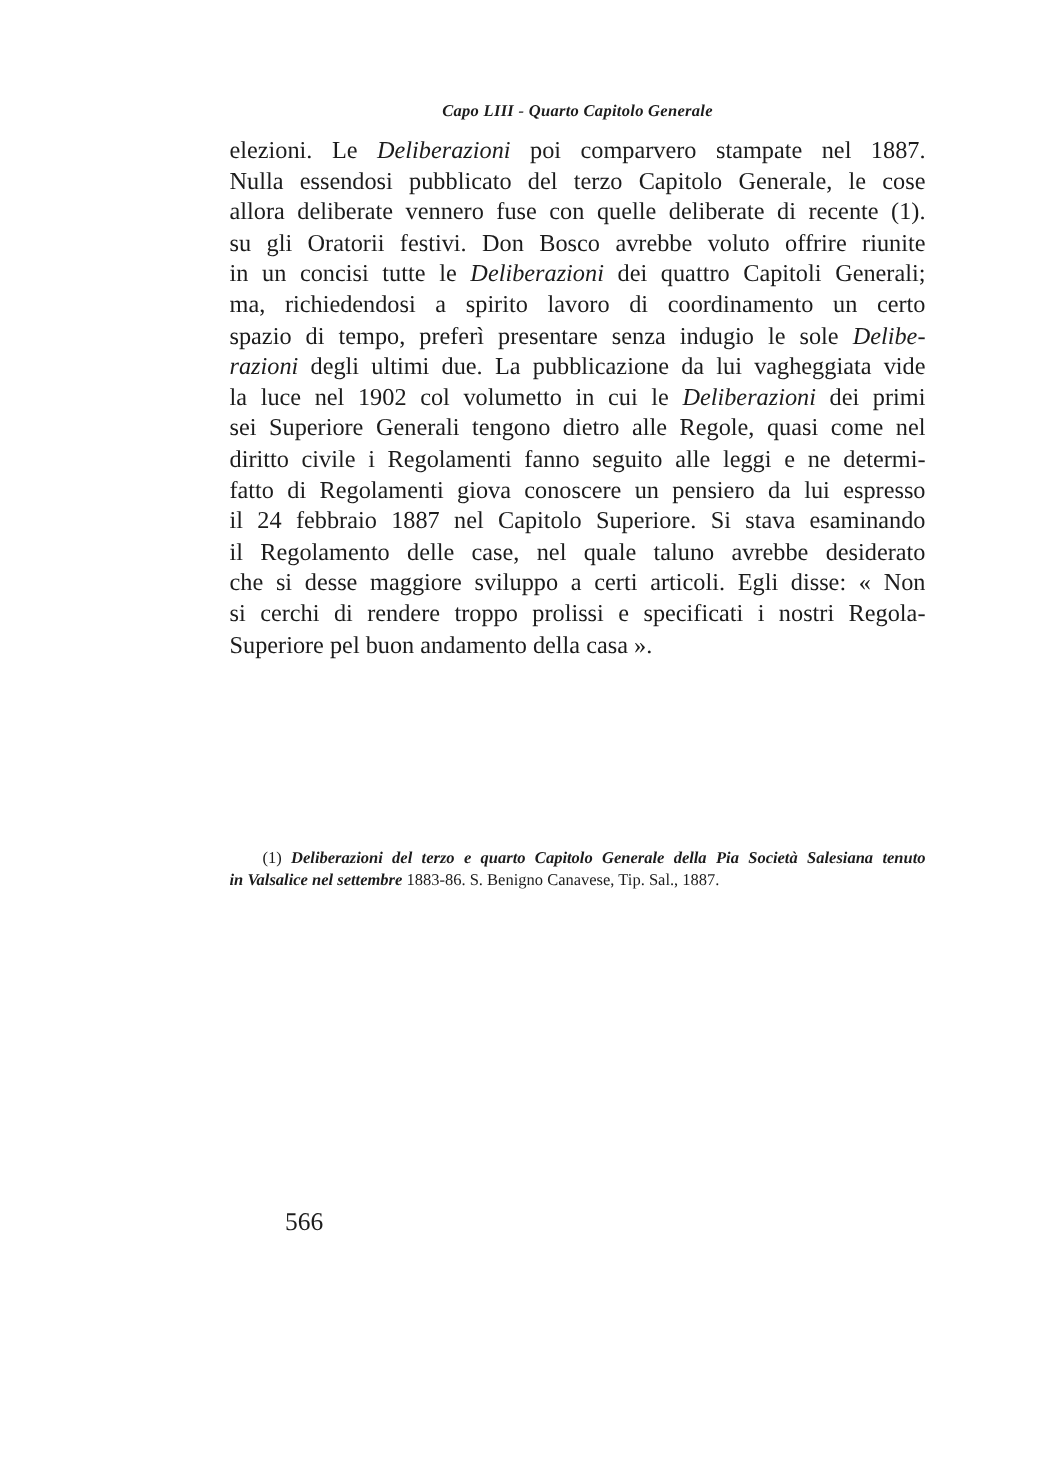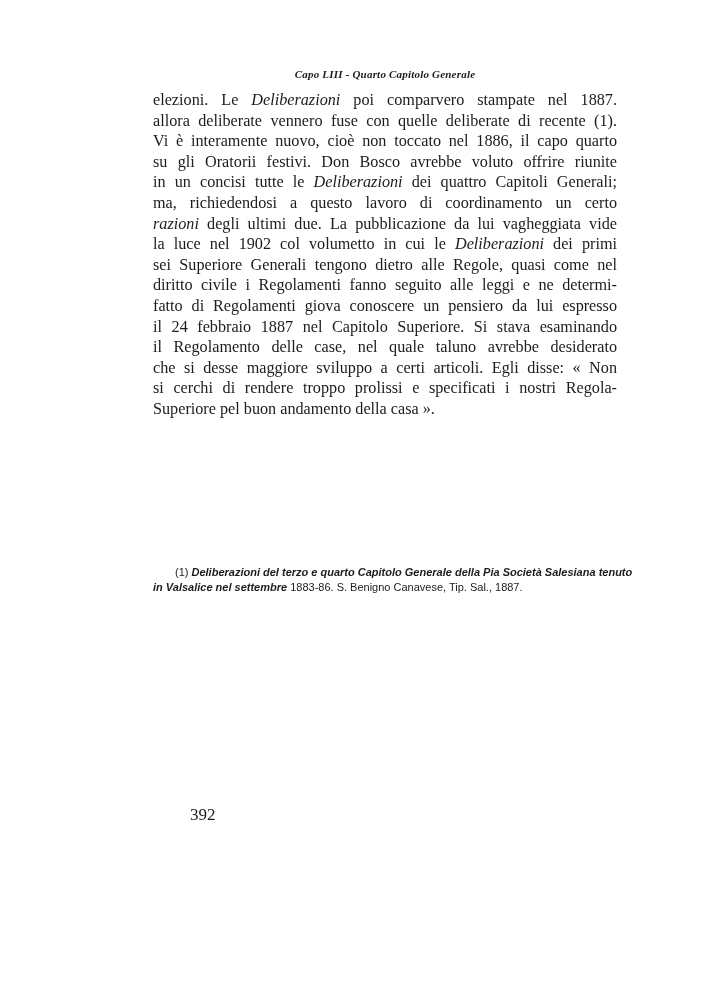--- a/index.html
+++ b/index.html
@@ -3,51 +3,52 @@
   <meta charset="utf-8">
   <style>
     html, body { margin:0; padding:0; background:#ffffff; }
     body { width:707px; height:984px; position:relative; overflow:hidden; font-family:"DejaVu Serif", "Liberation Serif", serif; color:#1c1c1c; }
     .page { position:absolute; left:0; top:0; width:707px; height:984px; background:#ffffff; }
     .running-head { position:absolute; top:68px; left:153px; width:464px; text-align:center; font-family:"Liberation Serif", serif; font-style:italic; font-weight:bold; font-size:11px; letter-spacing:0.2px; }
     .body-text { position:absolute; top:90px; left:153px; width:464px; font-family:"Liberation Serif", serif; font-size:16.2px; line-height:20.6px; }
     .line { display:block; white-space:nowrap; text-align:justify; text-align-last:justify; height:20.6px; }
     .line.last { text-align-last:left; }
     .line i { font-style:italic; }
-    .footnote { position:absolute; top:565px; left:153px; width:464px; font-family:Liberation Sans, sans-serif; font-size:11px; line-height:15px; }
+    .footnote { position:absolute; top:565px; left:153px; width:464px; font-family:Liberation Serif, serif; font-size:11px; line-height:15px; }
     .fn-line { display:block; white-space:nowrap; text-align:justify; text-align-last:justify; }
     .fn-line.first { padding-left:22px; }
     .fn-line.last { text-align-last:left; }
     .fn-line i { font-style:italic; font-weight:bold; }
     .page-number { position:absolute; top:805px; left:190px; font-family:"Liberation Serif", serif; font-size:17px; }
   </style>
 </head>
 <body>
 
 <div class="page">
   <div class="running-head">Capo LIII - Quarto Capitolo Generale</div>
 
   <div class="body-text" id="body-text">
       <span class="line"><span>elezioni. Le </span><i>Deliberazioni</i><span> poi comparvero stampate nel 1887.</span></span>
+      <span class="line"><span>Nulla essendosi pubblicato del terzo Capitolo Generale, le cose</span><i></i><span></span></span>
       <span class="line"><span>allora deliberate vennero fuse con quelle deliberate di recente (1).</span><i></i><span></span></span>
-      <span class="line"><span>Vi è interamente nuovo, cioè non toccato nel 1886, il capo quarto</span><i></i><span></span></span>
       <span class="line"><span>su gli Oratorii festivi. Don Bosco avrebbe voluto offrire riunite</span><i></i><span></span></span>
       <span class="line"><span>in un concisi tutte le </span><i>Deliberazioni</i><span> dei quattro Capitoli Generali;</span></span>
-      <span class="line"><span>ma, richiedendosi a questo lavoro di coordinamento un certo</span><i></i><span></span></span>
+      <span class="line"><span>ma, richiedendosi a spirito lavoro di coordinamento un certo</span><i></i><span></span></span>
+      <span class="line"><span>spazio di tempo, preferì presentare senza indugio le sole </span><i>Delibe-</i><span></span></span>
       <span class="line"><span></span><i>razioni</i><span> degli ultimi due. La pubblicazione da lui vagheggiata vide</span></span>
       <span class="line"><span>la luce nel 1902 col volumetto in cui le </span><i>Deliberazioni</i><span> dei primi</span></span>
       <span class="line"><span>sei Superiore Generali tengono dietro alle Regole, quasi come nel</span><i></i><span></span></span>
       <span class="line"><span>diritto civile i Regolamenti fanno seguito alle leggi e ne determi-</span><i></i><span></span></span>
       <span class="line"><span>fatto di Regolamenti giova conoscere un pensiero da lui espresso</span><i></i><span></span></span>
       <span class="line"><span>il 24 febbraio 1887 nel Capitolo Superiore. Si stava esaminando</span><i></i><span></span></span>
       <span class="line"><span>il Regolamento delle case, nel quale taluno avrebbe desiderato</span><i></i><span></span></span>
       <span class="line"><span>che si desse maggiore sviluppo a certi articoli. Egli disse: « Non</span><i></i><span></span></span>
       <span class="line"><span>si cerchi di rendere troppo prolissi e specificati i nostri Regola-</span><i></i><span></span></span>
       <span class="line last"><span>Superiore pel buon andamento della casa ».</span><i></i><span></span></span>
     </div>
 
   <div class="footnote">
     <span class="fn-line first"><span>(1) </span><i>Deliberazioni del terzo e quarto Capitolo Generale della Pia Società Salesiana tenuto</i></span>
     <span class="fn-line last"><i>in Valsalice nel settembre</i><span> 1883-86. S. Benigno Canavese, Tip. Sal., 1887.</span></span>
   </div>
 
-  <div class="page-number">392</div>
+  <div class="page-number">566</div>
 </div>
 
 </body></html>

